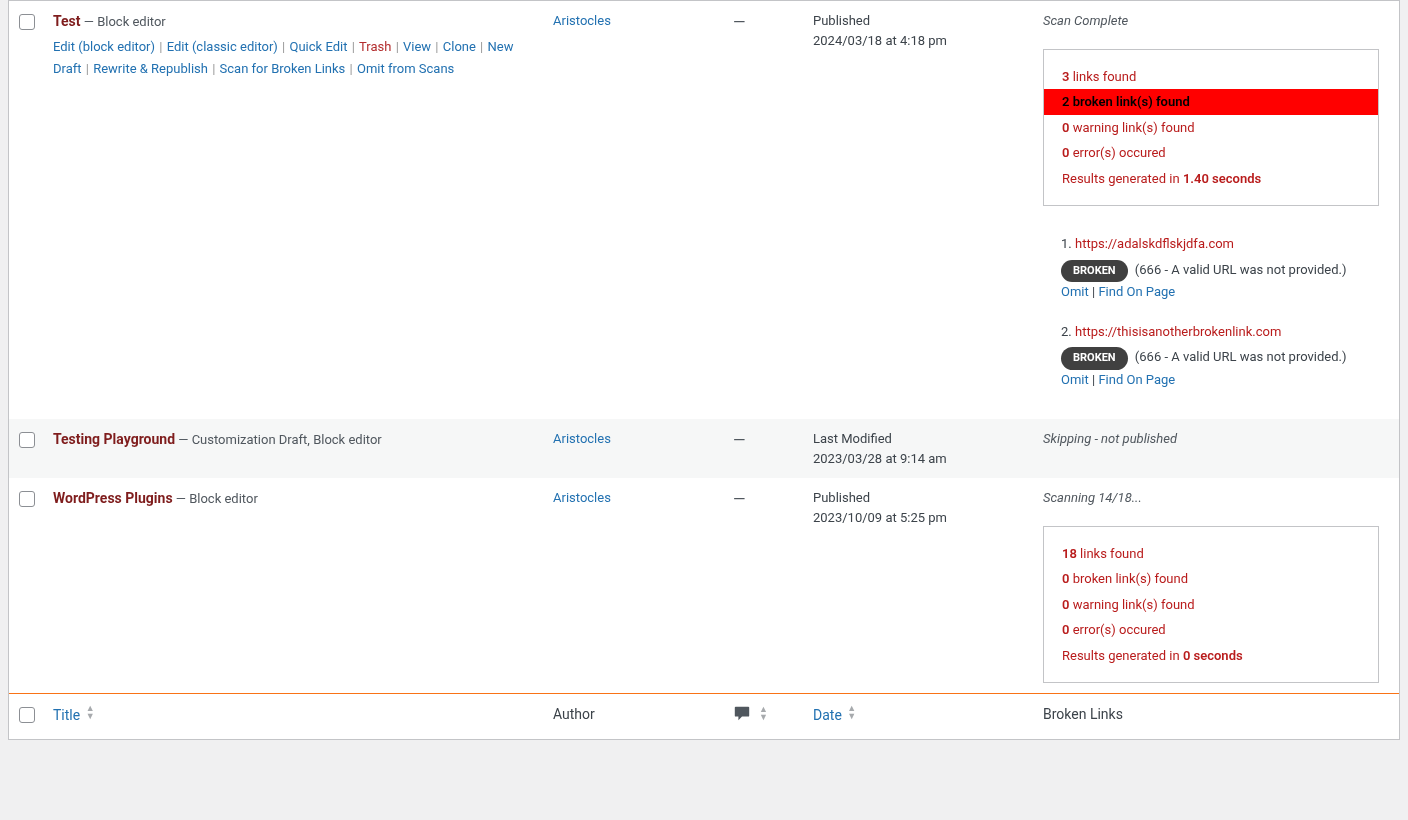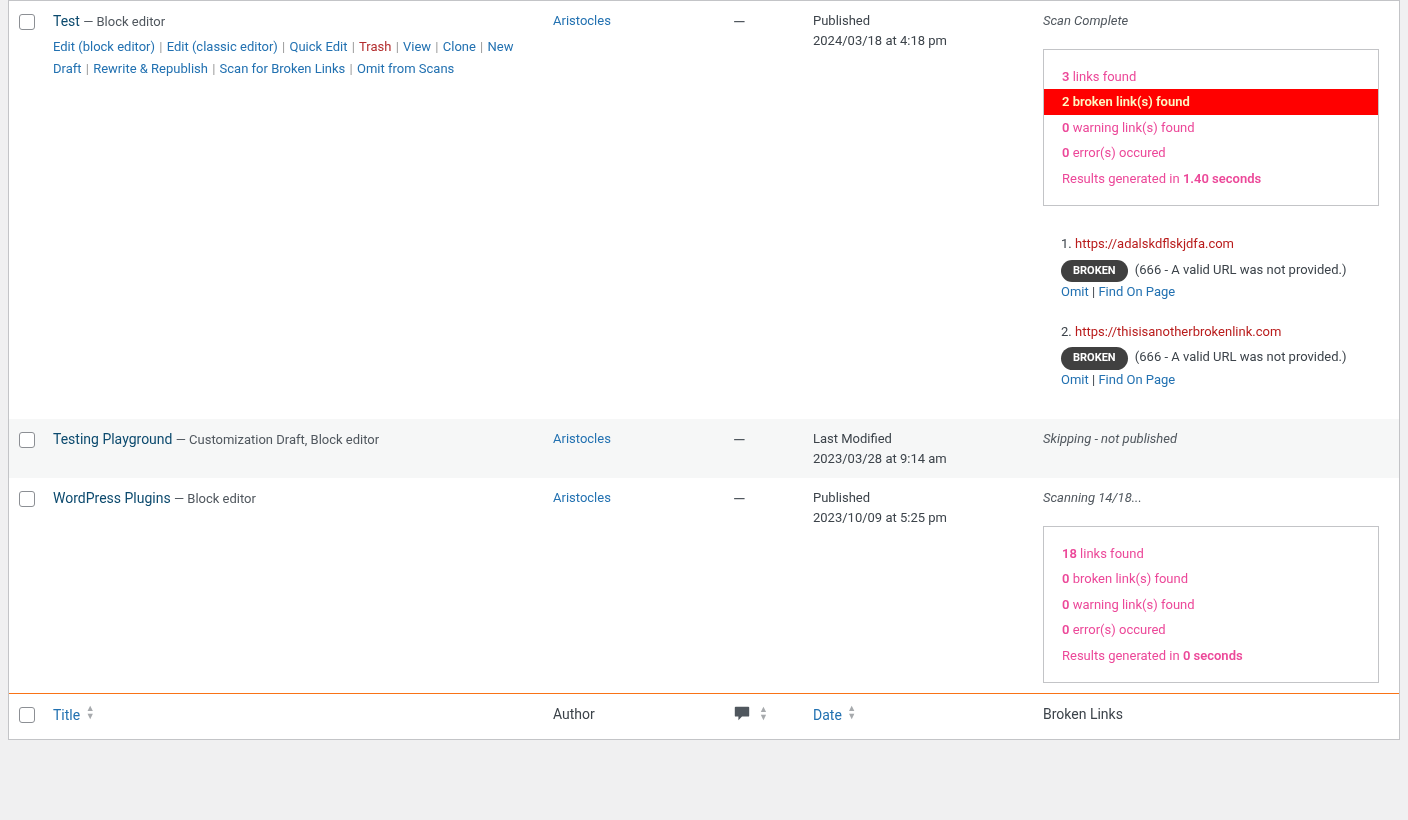--- a/index.html
+++ b/index.html
@@ -19,38 +19,38 @@
     tr { border-bottom: 0; }
     tr.row-even { background: #f6f7f7; }
     td { vertical-align: top; padding: 10px; font-size: 13px; line-height: 1.5; }
     td.check-col { width: 34px; padding: 10px 0 10px 10px; }
     td.title-col { width: 500px; padding-right: 20px; }
     td.author-col { width: 180px; }
     td.comments-col { width: 80px; text-align: left; color: #50575e; font-size: 16px; }
     td.date-col { width: 230px; color: #3c434a; }
     td.broken-col { min-width: 340px; padding-right: 20px; }
     a { color: #2271b1; text-decoration: none; }
-    .row-title { font-size: 14px; font-weight: 400; color: #0c4a6e; }
+    .row-title { font-size: 14px; font-weight: 700; color: #7f1d1d; }
     .title-suffix { color: #50575e; font-weight: 400; }
     .row-actions { color: #50575e; font-size: 13px; margin-top: 4px; line-height: 1.7; }
     .row-actions .sep { color: #999; padding: 0 1px; }
     .trash { color: #b32d2e; }
     input[type=checkbox] {
       width: 16px; height: 16px; border: 1px solid #8c8f94; border-radius: 3px; background: #fff;
       appearance: none; cursor: pointer; margin-top: 3px;
     }
     .scan-status-italic { font-style: italic; color: #50575e; }
     .summary-box {
       border: 1px solid #c3c4c7;
       margin-top: 18px;
       padding: 14px 0;
       font-size: 13px;
     }
-    .summary-box .line { padding: 3px 18px; color: #ec4899; }
-    .summary-box .line.broken-hl { background: #ff0000; color: #fef9c3; font-weight: 600; padding: 3px 18px; margin: 0; }
+    .summary-box .line { padding: 3px 18px; color: #b91c1c; }
+    .summary-box .line.broken-hl { background: #ff0000; color: #000000; font-weight: 600; padding: 3px 18px; margin: 0; }
     .summary-box .line b { font-weight: 600; }
     .links-list { margin-top: 28px; font-size: 13px; }
     .link-item { margin-bottom: 20px; padding-left: 18px; }
     .link-item .num { color: #3c434a; }
     .link-url { color: #b91c1c; }
     .badge-broken {
       background: #404040; color: #fff; font-weight: 700; font-size: 11px;
       padding: 3px 12px; border-radius: 12px; display: inline-block; margin-right: 4px;
     }
     .link-msg { color: #3c434a; font-size: 13px; }

